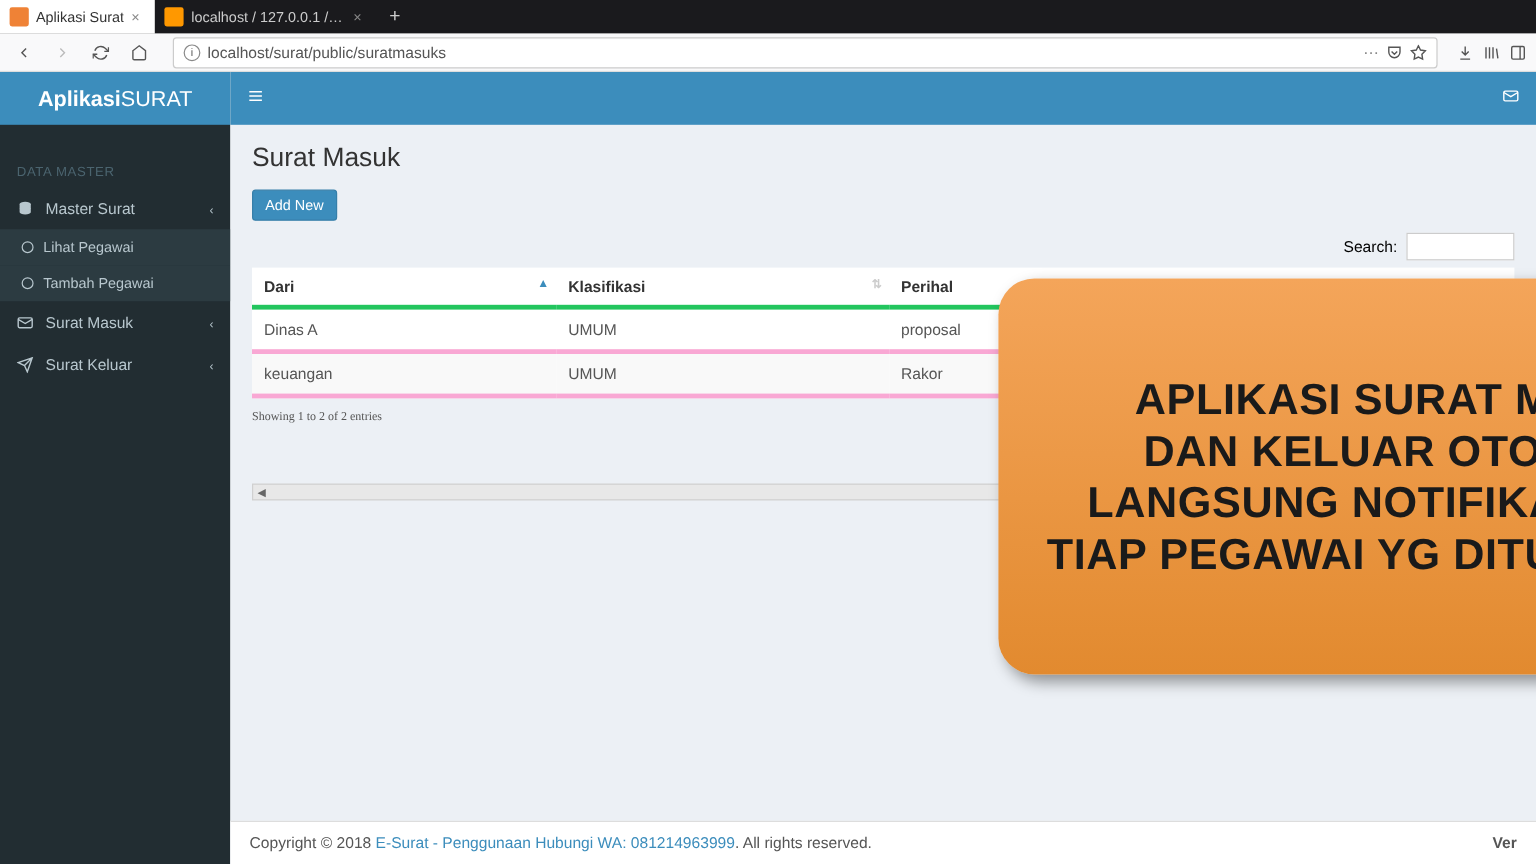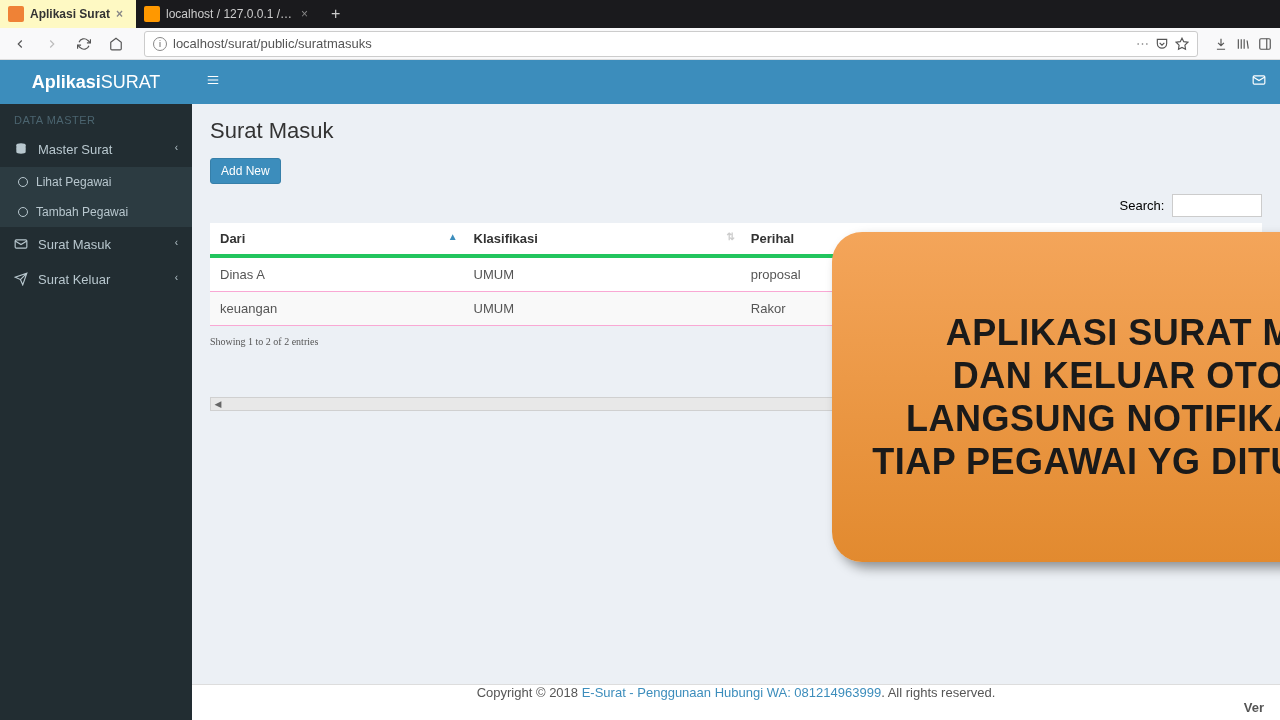--- a/index.html
+++ b/index.html
@@ -1,41 +1,41 @@
 <!DOCTYPE html>
 <html><head>
 <meta charset="utf-8">
 <style>
 * { margin: 0; padding: 0; box-sizing: border-box; font-family: "Segoe UI", Arial, sans-serif; }
 body { width: 1280px; height: 720px; overflow: hidden; background: #f4f4f4; }
 
 
 .browser-tabs { height: 28px; background: #1a1a1d; display: flex; align-items: center; }
 .tab { height: 28px; display: flex; align-items: center; padding: 0 8px; font-size: 12px; color: #ccc; gap: 6px; max-width: 185px; }
-.tab.active { background: #fef9c3; color: #333; font-weight: bold; }
+.tab.active { background: #ffffff; color: #333; }
 .tab-favicon { width: 16px; height: 16px; background: #ef8236; border-radius: 2px; }
 .tab-favicon.pma { background: #ff9800; }
 .tab-title { flex: 1; white-space: nowrap; overflow: hidden; text-overflow: ellipsis; }
 .tab-close { width: 12px; color: #888; cursor: pointer; }
 .tab-add { color: #ccc; padding: 0 10px; font-size: 16px; cursor: pointer; }
 
 .browser-toolbar { height: 32px; background: #f9f9fa; border-bottom: 1px solid #ddd; display: flex; align-items: center; padding: 0 8px; gap: 8px; }
 .nav-btn { width: 24px; height: 24px; display: flex; align-items: center; justify-content: center; color: #555; cursor: pointer; border-radius: 3px; }
 .nav-btn.disabled { color: #bbb; }
 .url-bar { flex: 1; height: 26px; border: 1px solid #ccc; border-radius: 3px; display: flex; align-items: center; padding: 0 8px; font-size: 13px; color: #555; margin: 0 8px; background: #fff; gap: 6px; }
 .url-info { width: 14px; height: 14px; border: 1px solid #888; border-radius: 50%; font-size: 9px; display: flex; align-items: center; justify-content: center; }
 .url-actions { display: flex; gap: 8px; align-items: center; color: #555; }
 
 
 .app { display: flex; height: 660px; }
 .sidebar { width: 192px; background: #222d32; color: #b8c7ce; display: flex; flex-direction: column; }
 .brand { height: 44px; background: #3c8dbc; color: #fff; display: flex; align-items: center; justify-content: center; font-size: 18px; }
 .brand b { font-weight: bold; }
-.sb-header { font-size: 11px; color: #4b646f; padding: 10px 14px 6px; letter-spacing: .5px; }
-.sb-item { display: flex; align-items: flex-start; padding: 10px 14px; font-size: 13px; cursor: pointer; gap: 10px; }
+.sb-header { font-size: 11px; color: #4b646f; padding: 10px 14px 6px; letter-spacing: .5px; margin-top: 24px; }
+.sb-item { display: flex; align-items: flex-end; padding: 10px 14px; font-size: 13px; cursor: pointer; gap: 10px; }
 .sb-item.active { background: #1e282c; color: #fff; }
 .sb-item .chev { margin-left: auto; font-size: 10px; }
 .sb-sub { padding: 8px 14px 8px 18px; font-size: 12px; display: flex; align-items: center; gap: 8px; cursor: pointer; background: #2c3b41; }
 .sb-sub .o { width: 10px; height: 10px; border: 1px solid #b8c7ce; border-radius: 50%; }
 .sb-icon { width: 14px; display: inline-flex; justify-content: center; }
 
 .main { flex: 1; display: flex; flex-direction: column; background: #ecf0f5; position: relative; }
 .topbar { height: 44px; background: #3c8dbc; display: flex; align-items: center; padding: 0 14px; color: #fff; }
 .hamburger { cursor: pointer; }
 .mail-icon { margin-left: auto; cursor: pointer; }
@@ -43,31 +43,31 @@
 .content { padding: 14px 18px; flex: 1; position: relative; }
 .page-title { font-size: 22px; color: #333; margin-bottom: 14px; font-weight: 500; }
 .btn-add { background: #3c8dbc; color: #fff; border: 1px solid #367fa9; padding: 5px 10px; font-size: 12px; border-radius: 3px; cursor: pointer; margin-bottom: 10px; }
 .search-wrap { text-align: right; font-size: 13px; margin-bottom: 6px; }
 .search-wrap input { border: 1px solid #ccc; padding: 3px 6px; margin-left: 4px; width: 90px; }
 
 table.dt { width: 100%; border-collapse: collapse; font-size: 13px; background: #fff; }
 table.dt th { text-align: left; padding: 8px 10px; border-bottom: 4px solid #22c55e; color: #333; font-weight: 600; position: relative; }
 table.dt th .sort { position: absolute; right: 6px; color: #ccc; font-size: 10px; }
 table.dt th .sort.asc { color: #3c8dbc; }
-table.dt td { padding: 9px 10px; border-bottom: 1px solid #f9a8d4; color: #555; }
+table.dt td { padding: 9px 10px; border-bottom: 4px solid #f9a8d4; color: #555; }
 table.dt tr:nth-child(even) td { background: #f9f9f9; }
 .entries-info { font-size: 10px; color: #555; margin-top: 10px; font-family: Liberation Serif, serif; }
 
 .hscroll { height: 14px; background: #e8e8e8; border: 1px solid #d0d0d0; margin-top: 50px; display: flex; align-items: center; }
 .hscroll .arrow { width: 14px; text-align: center; font-size: 9px; color: #666; }
 
 .callout { position: absolute; left: 640px; top: 128px; width: 595px; height: 330px; border-radius: 30px; background: linear-gradient(#f4a55a, #e28a2f); box-shadow: 6px 6px 12px rgba(0,0,0,.4); display: flex; align-items: center; justify-content: center; padding: 20px 30px; }
 .callout-text { font-family: Arial, sans-serif; font-size: 36px; font-weight: 900; color: #1a1a1a; text-align: right; line-height: 1.2; letter-spacing: .5px; }
 
-.footer { height: 36px; background: #fff; border-top: 1px solid #ddd; display: flex; align-items: center; padding: 0 16px; font-size: 13px; color: #555; flex-direction: column; }
+.footer { height: 36px; background: #fff; border-top: 1px solid #ddd; display: flex; align-items: center; padding: 0 16px; font-size: 13px; color: #555; }
 .footer a { color: #3c8dbc; text-decoration: none; }
 .footer .ver { margin-left: auto; font-weight: bold; }
 
 svg { width: 14px; height: 14px; }
 </style>
 </head>
 <body>
 
 <div class="browser-tabs">
   <div class="tab active">

